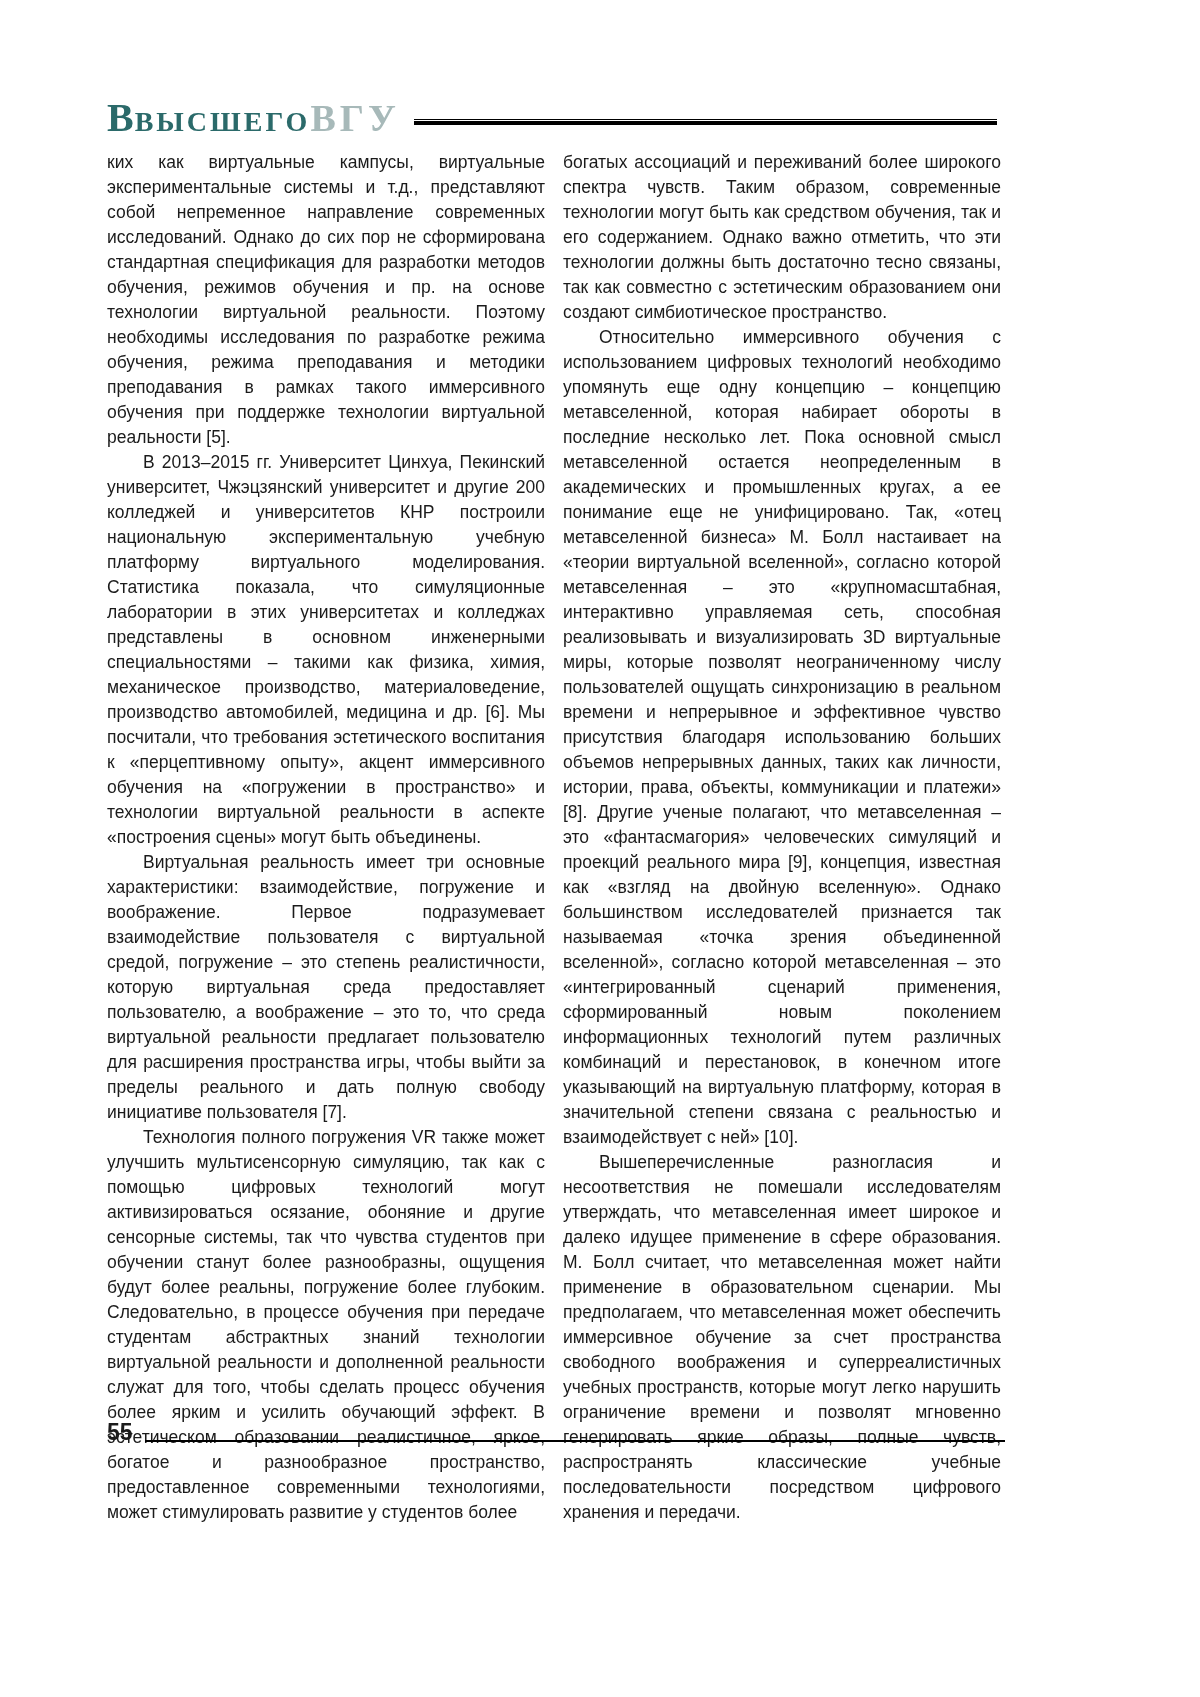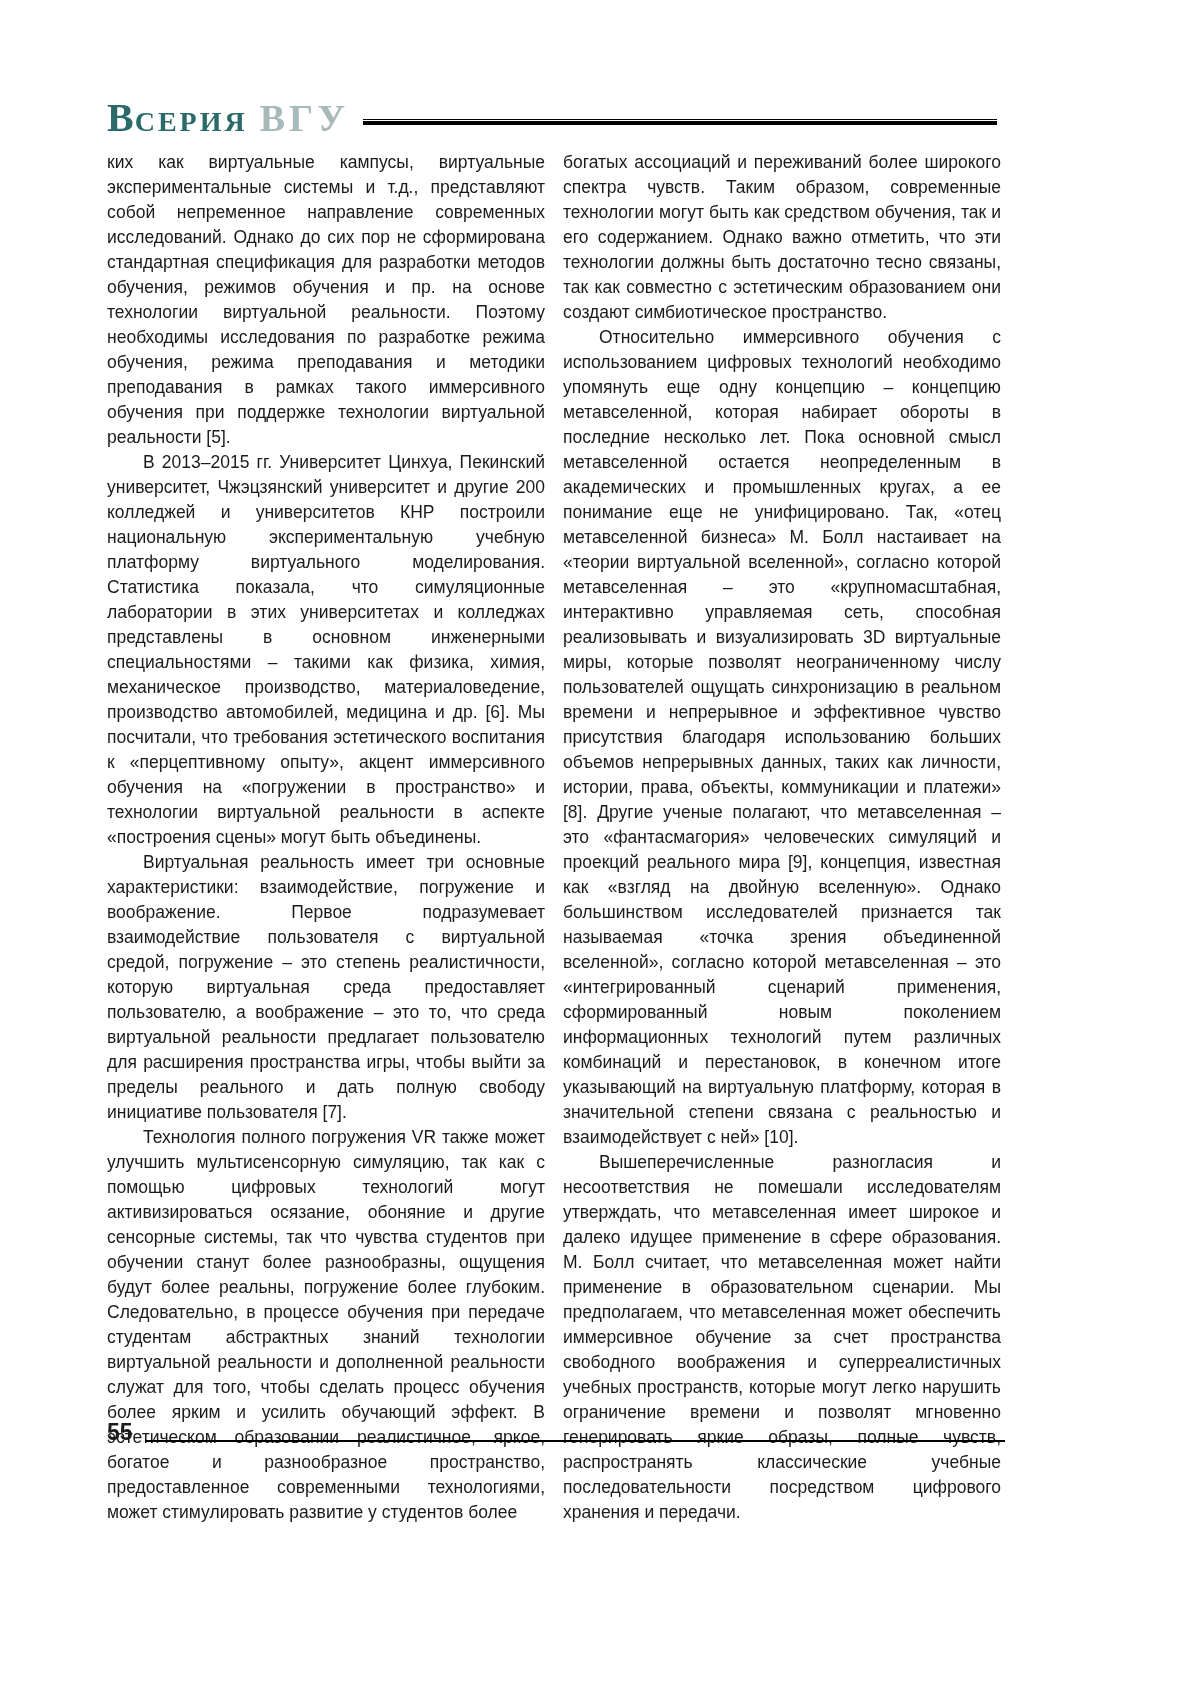--- a/index.html
+++ b/index.html
@@ -41,21 +41,20 @@
   }
   .logo-rest {
     font-size: 28px;
     color: #2b6a6a;
     letter-spacing: 3px;
   }
   .logo-suffix {
     font-size: 38px;
     color: #a7b9b9;
     letter-spacing: 4px;
-    margin-left: 12px;
   }
   .header-rule {
     flex: 1;
     height: 6px;
     margin: 0 8px 0 14px;
     background: linear-gradient(to bottom, #000 0 1px, #fff 1px 2px, #000 2px 6px);
     align-self: center;
     margin-top: 10px;
   }
   .series {
@@ -112,21 +111,21 @@
   }
 </style>
 </head>
 <body>
 
 <div class="page">
 
   <div class="header">
     <div class="logo">
       <span class="logo-initial">В</span>
-      <span class="logo-rest">СЕРИЯ</span>
+      <span class="logo-rest">ВЫСШЕГО</span>
       <span class="logo-suffix">ВГУ</span>
     </div>
     <div class="header-rule"></div>
   </div>
 
   <div class="columns">
     <div class="col">
       <p class="para cont">ких как виртуальные кампусы, виртуальные экспериментальные системы и т.д., представляют собой непременное направление современных исследований. Однако до сих пор не сформирована стандартная спецификация для разработки методов обучения, режимов обучения и пр. на основе технологии виртуальной реальности. Поэтому необходимы исследования по разработке режима обучения, режима преподавания и методики преподавания в рамках такого иммерсивного обучения при поддержке технологии виртуальной реальности [5].</p>
       <p class="para">В 2013–2015 гг. Университет Цинхуа, Пекинский университет, Чжэцзянский университет и другие 200 колледжей и университетов КНР построили национальную экспериментальную учебную платформу виртуального моделирования. Статистика показала, что симуляционные лаборатории в этих университетах и колледжах представлены в основном инженерными специальностями – такими как физика, химия, механическое производство, материаловедение, производство автомобилей, медицина и др. [6]. Мы посчитали, что требования эстетического воспитания к «перцептивному опыту», акцент иммерсивного обучения на «погружении в пространство» и технологии виртуальной реальности в аспекте «построения сцены» могут быть объединены.</p>
       <p class="para">Виртуальная реальность имеет три основные характеристики: взаимодействие, погружение и воображение. Первое подразумевает взаимодействие пользователя с виртуальной средой, погружение – это степень реалистичности, которую виртуальная среда предоставляет пользователю, а воображение – это то, что среда виртуальной реальности предлагает пользователю для расширения пространства игры, чтобы выйти за пределы реального и дать полную свободу инициативе пользователя [7].</p>

